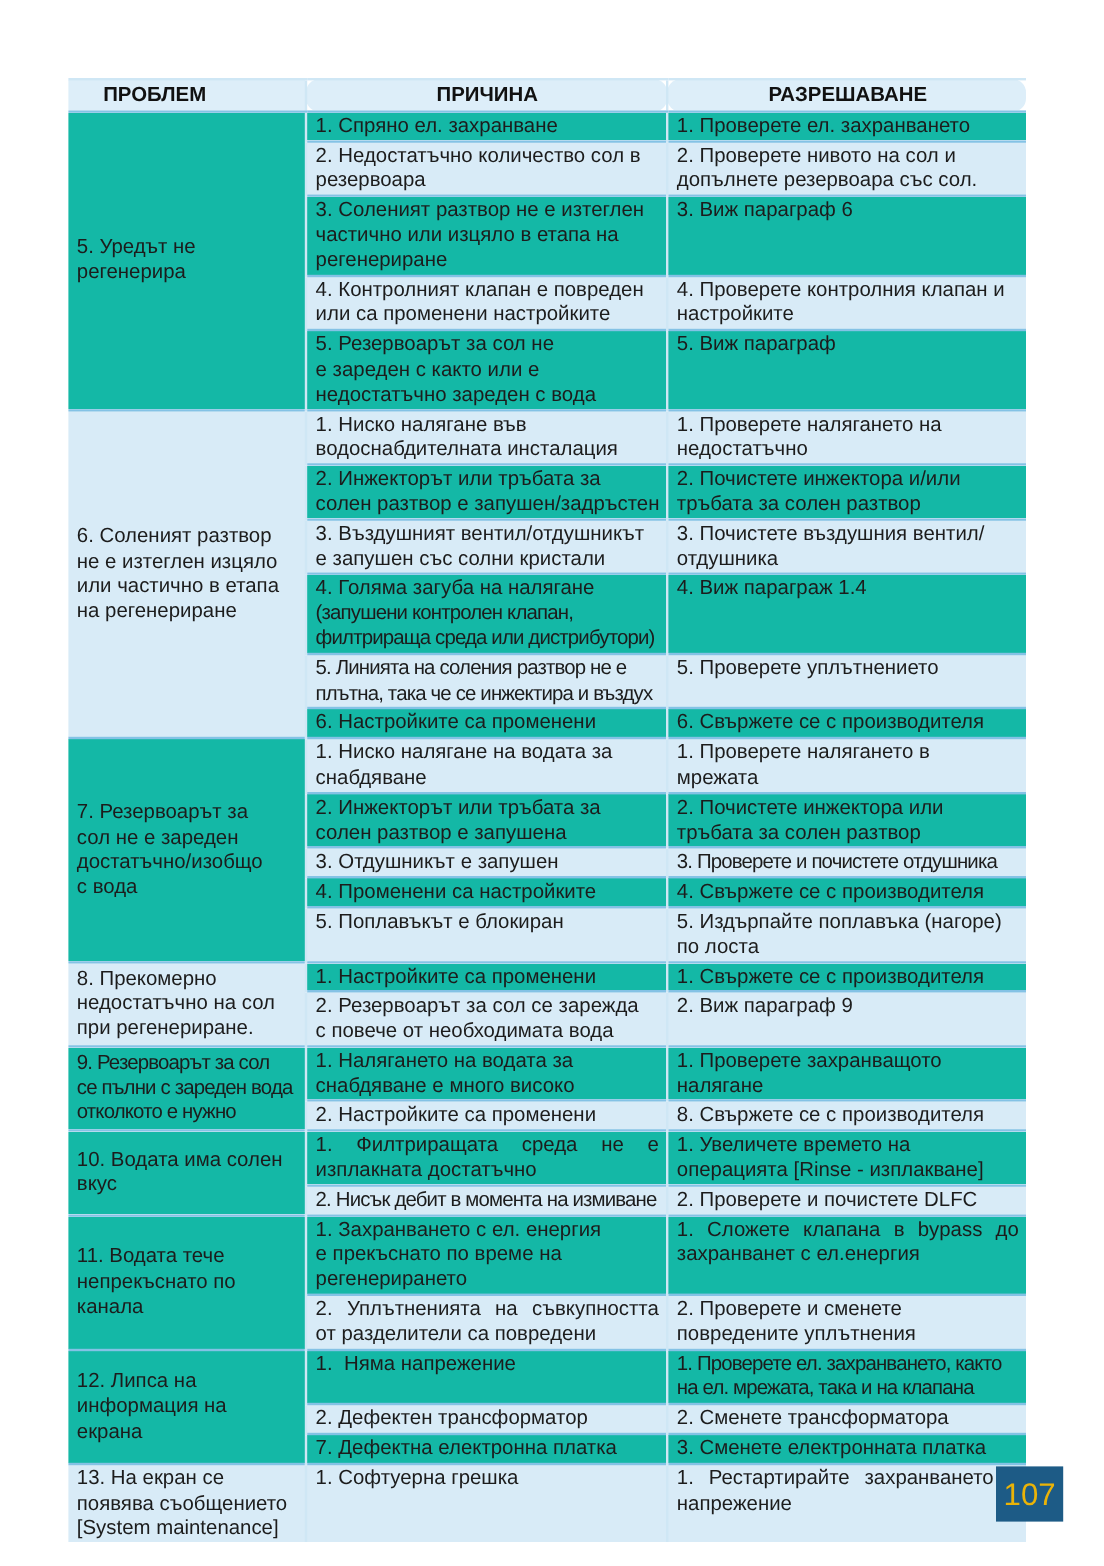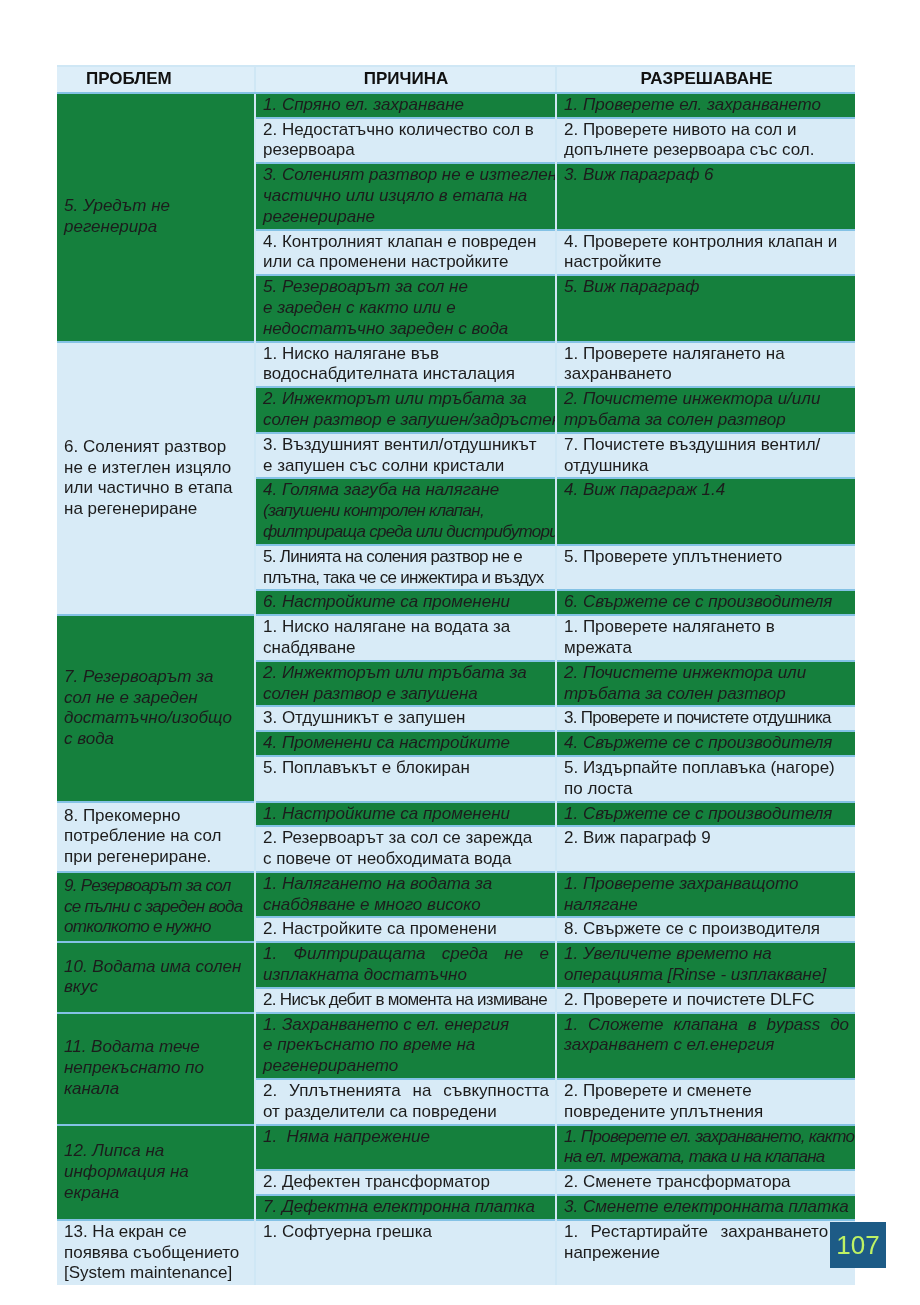--- a/index.html
+++ b/index.html
@@ -32,42 +32,42 @@
   th {
     background: var(--header, #ddeef9);
     border-top: 2px solid var(--divider, #cfe7f5);
     border-bottom: 2px solid var(--border, #84c2e5);
     font-weight: bold;
     padding: 2px 6px 2px 7px;
     color: #111;
   }
   th.h-left { text-align: left; padding-left: 29px; }
   th.h-center { text-align: center; }
-  th + th { border-left: 2px solid var(--divider, #cfe7f5); }
+  th + th { border-left: 2px solid var(--divider, #cfe7f5); border-radius: 11px; }
 
   td {
     border-top: 2px solid var(--border, #84c2e5);
     padding: 1px 6px 1px 7px;
   }
   td.cause, td.res { border-left: 2px solid var(--divider, #cfe7f5); }
   td.problem { vertical-align: middle; }
 
   .bgb { background: var(--stripe, #d8ebf7); margin-top: 17px; }
-  .bgw { background: #15803d; font-style: italic; }
+  .bgw { background: #14b8a6; }
 
   .ln { white-space: pre; }
   .ln.j { white-space: normal; text-align: justify; text-align-last: justify; }
   .ln.c { letter-spacing: -0.7px; }
 
   .pagebox {
     position: absolute;
     right: 34px; bottom: 37px;
     width: 56px; height: 46px;
     background: var(--pagebox, #1d5b86);
-    color: #bef264;
+    color: #eab308;
     font-size: 26px;
     display: flex; align-items: center; justify-content: center;
   }
 </style>
 </head>
 <body>
 
 <div class="page">
   <table class="tbl">
     <colgroup>
@@ -141,40 +141,40 @@
             <div class="ln">не е изтеглен изцяло</div>
             <div class="ln">или частично в етапа</div>
             <div class="ln">на регенериране</div>
           </td>
           <td class="cause bgb">
             <div class="ln">1. Ниско налягане във</div>
             <div class="ln">водоснабдителната инсталация</div>
           </td>
           <td class="res bgb">
             <div class="ln">1. Проверете налягането на</div>
-            <div class="ln">захранването</div>
+            <div class="ln">недостатъчно</div>
           </td>
         </tr>
         <tr>
           <td class="cause bgw">
             <div class="ln">2. Инжекторът или тръбата за</div>
             <div class="ln">солен разтвор е запушен/задръстен</div>
           </td>
           <td class="res bgw">
             <div class="ln">2. Почистете инжектора и/или</div>
             <div class="ln">тръбата за солен разтвор</div>
           </td>
         </tr>
         <tr>
           <td class="cause bgb">
             <div class="ln">3. Въздушният вентил/отдушникът</div>
             <div class="ln">е запушен със солни кристали</div>
           </td>
           <td class="res bgb">
-            <div class="ln">7. Почистете въздушния вентил/</div>
+            <div class="ln">3. Почистете въздушния вентил/</div>
             <div class="ln">отдушника</div>
           </td>
         </tr>
         <tr>
           <td class="cause bgw">
             <div class="ln">4. Голяма загуба на налягане</div>
             <div class="ln c">(запушени контролен клапан,</div>
             <div class="ln c">филтрираща среда или дистрибутори)</div>
           </td>
           <td class="res bgw">
@@ -245,21 +245,21 @@
             <div class="ln">5. Поплавъкът е блокиран</div>
           </td>
           <td class="res bgb">
             <div class="ln">5. Издърпайте поплавъка (нагоре)</div>
             <div class="ln">по лоста</div>
           </td>
         </tr>
         <tr>
           <td class="problem bgb" rowspan="2">
             <div class="ln">8. Прекомерно</div>
-            <div class="ln">потребление на сол</div>
+            <div class="ln">недостатъчно на сол</div>
             <div class="ln">при регенериране.</div>
           </td>
           <td class="cause bgw">
             <div class="ln">1. Настройките са променени</div>
           </td>
           <td class="res bgw">
             <div class="ln">1. Свържете се с производителя</div>
           </td>
         </tr>
         <tr>

